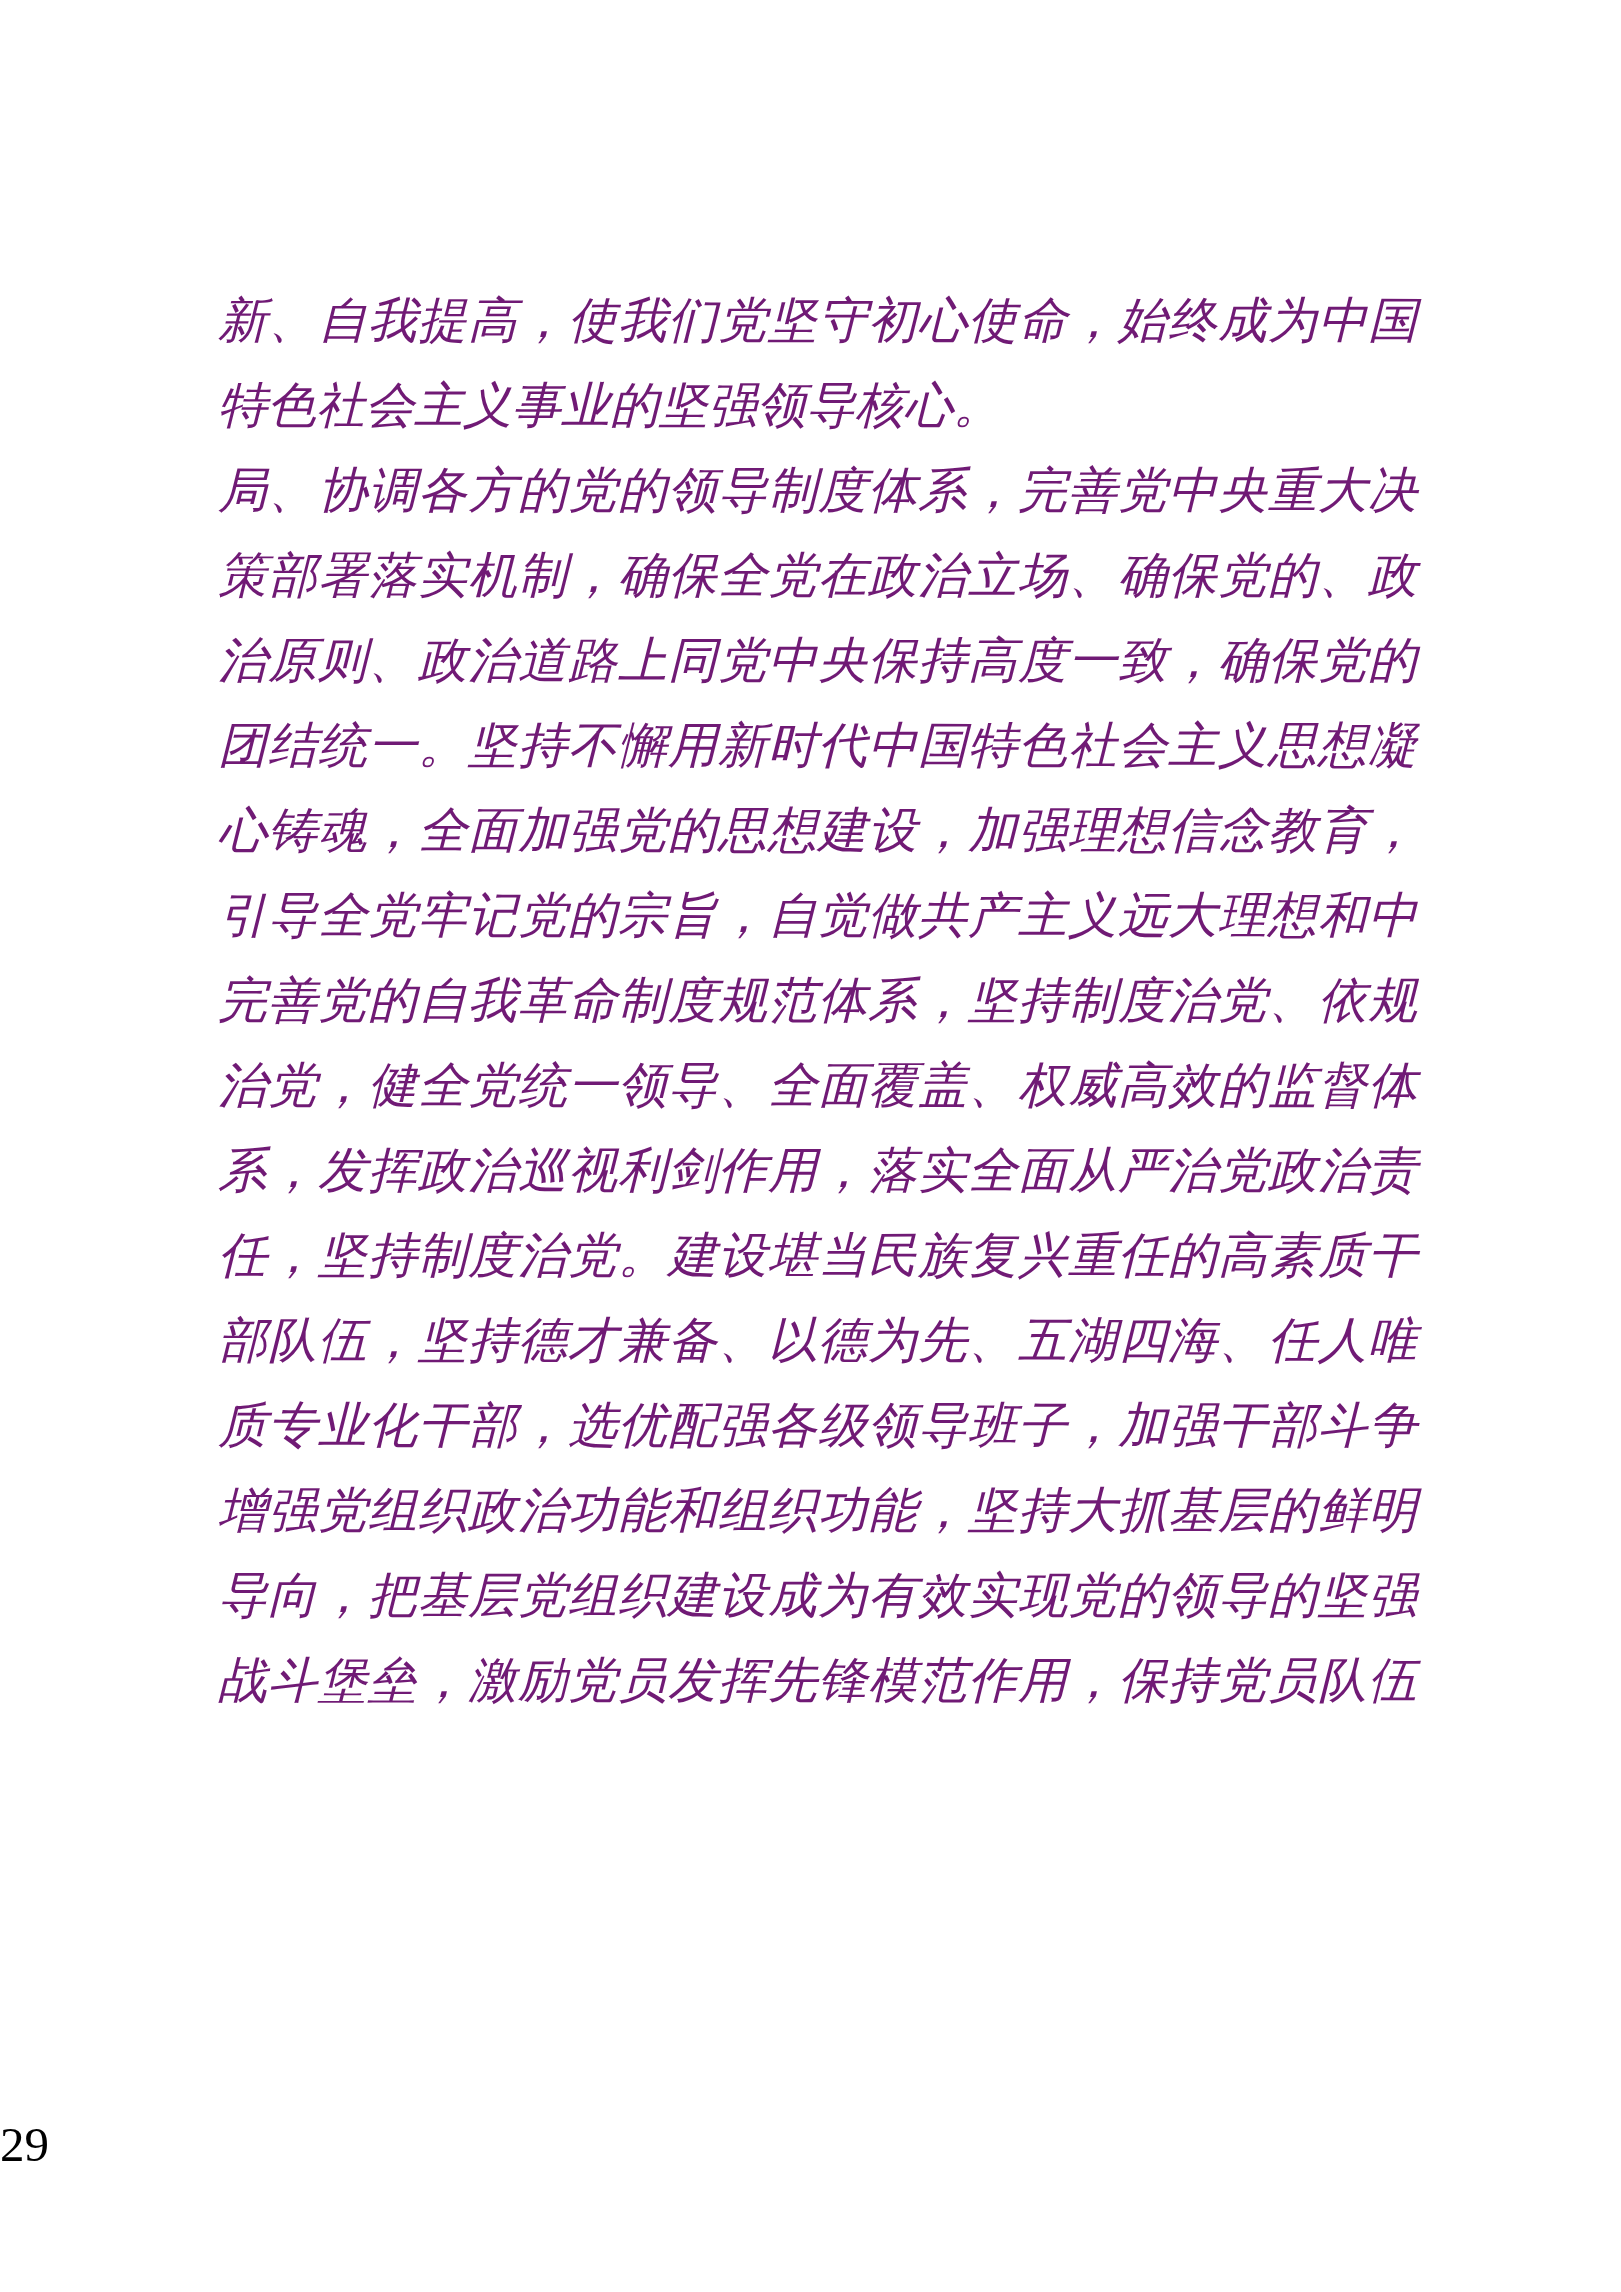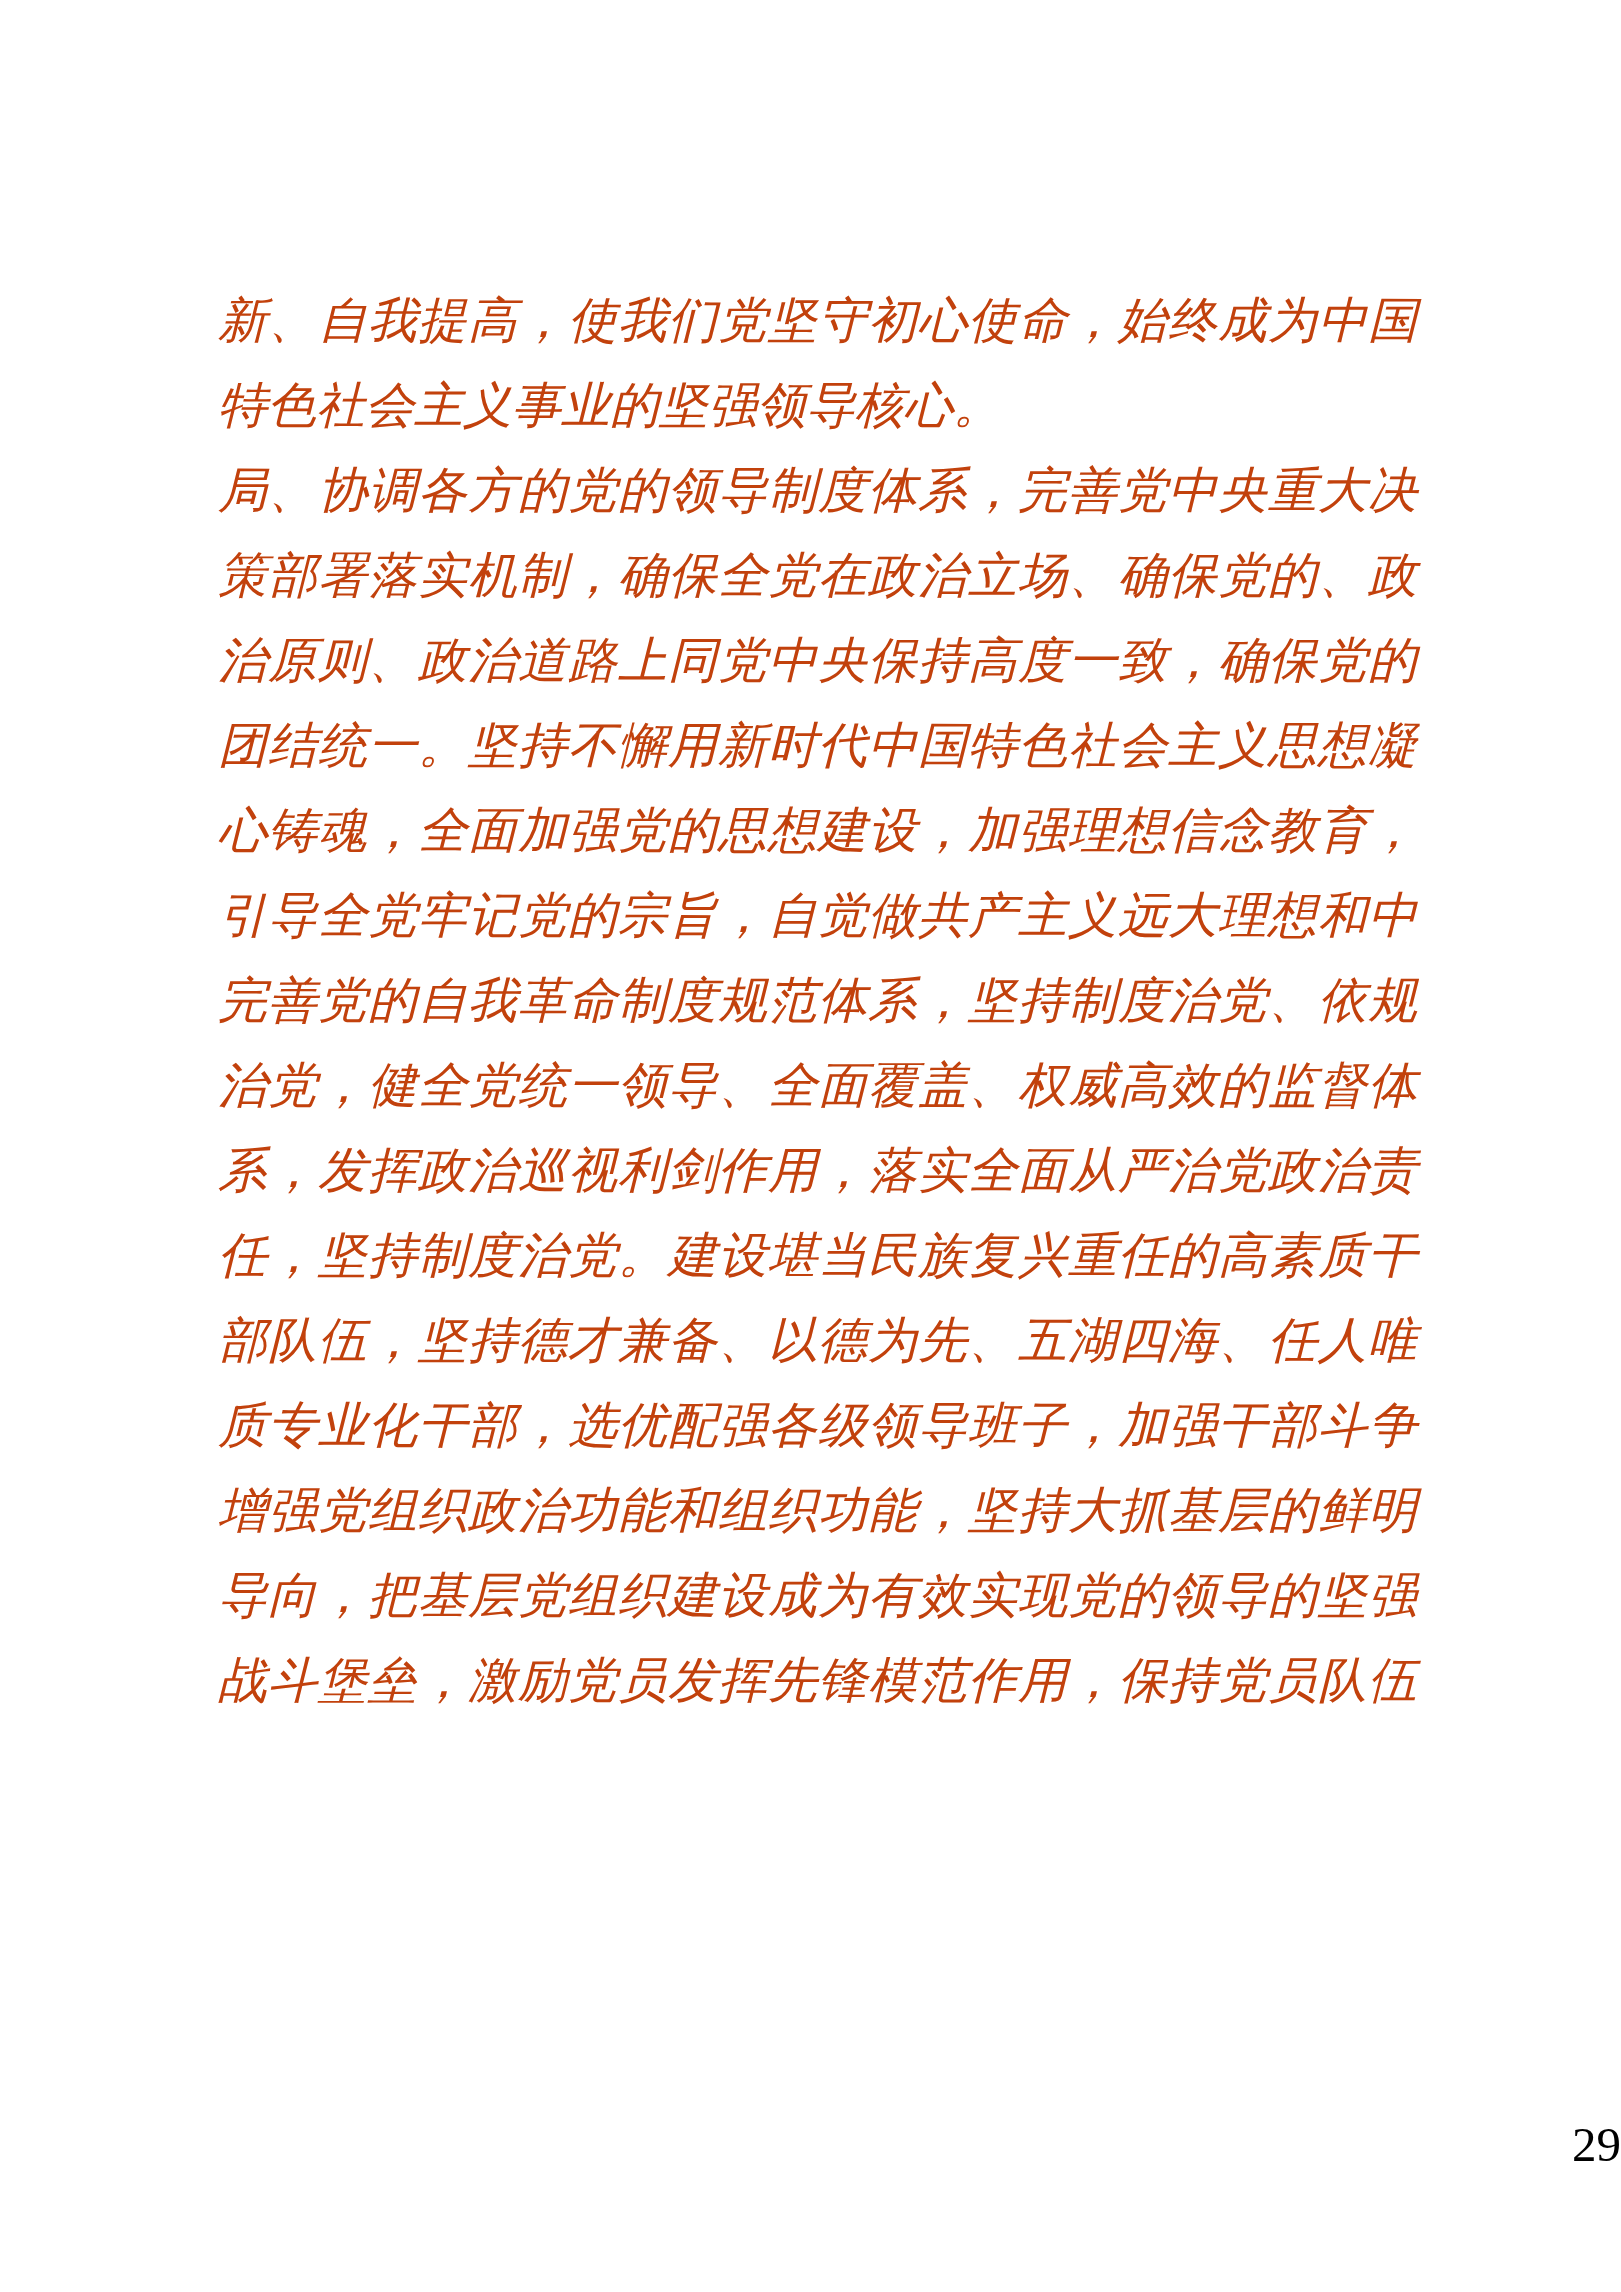--- a/index.html
+++ b/index.html
@@ -19,41 +19,41 @@
   .text-body {
     position: absolute;
     left: 218px;
     top: 278px;
     width: 1199px;
   }
   .line {
     font-size: 49px;
     line-height: 85px;
     height: 85px;
-    color: #c2410c;
+    color: #701a75;
     font-style: italic;            
     text-align: justify;
     text-align-last: justify;
     text-justify: inter-ideograph;
     white-space: nowrap;
     overflow: visible;
   }
   .line.short {
     text-align: center;
     text-align-last: left;
   }
   .line.indent {
     text-indent: 99px;
   }
   .page-number {
     position: absolute;
     left: 0;
     top: 2115px;
     width: 100%;
-    text-align: right;
+    text-align: left;
     font-size: 49px;
     line-height: 59px;
     color: #000000;
     font-family: "Liberation Serif", "DejaVu Serif", serif;
   }
 </style>
 </head>
 <body>
 
 <div class="page">

